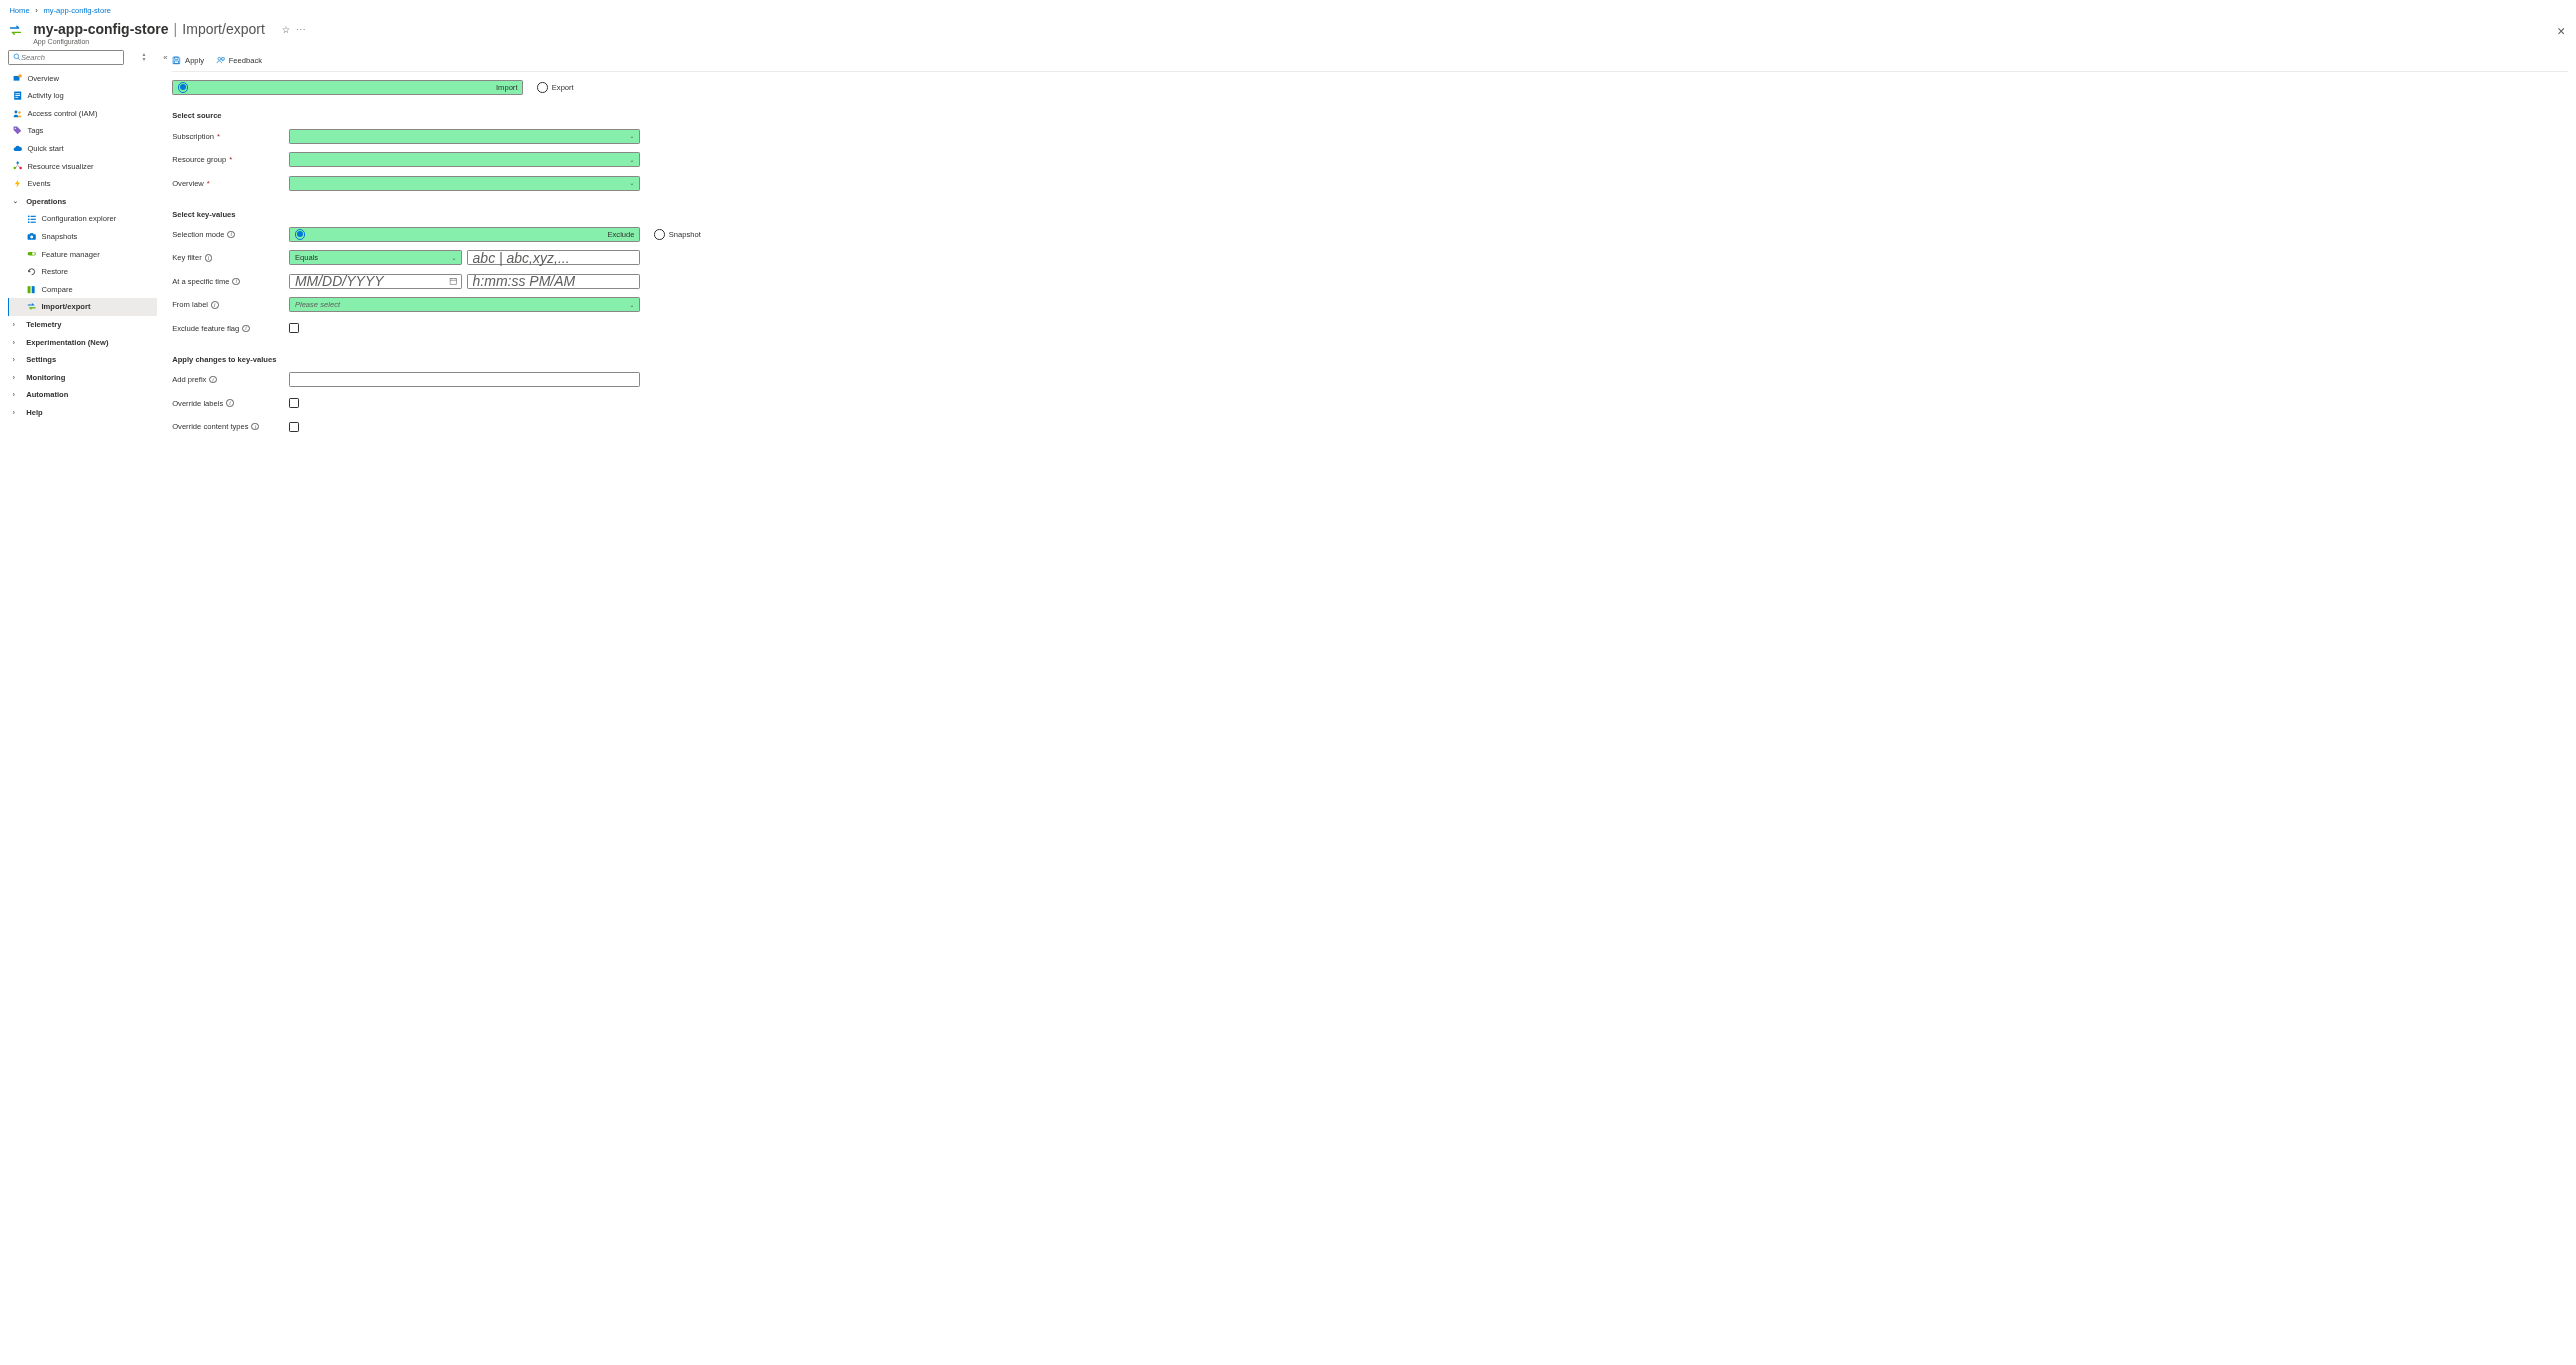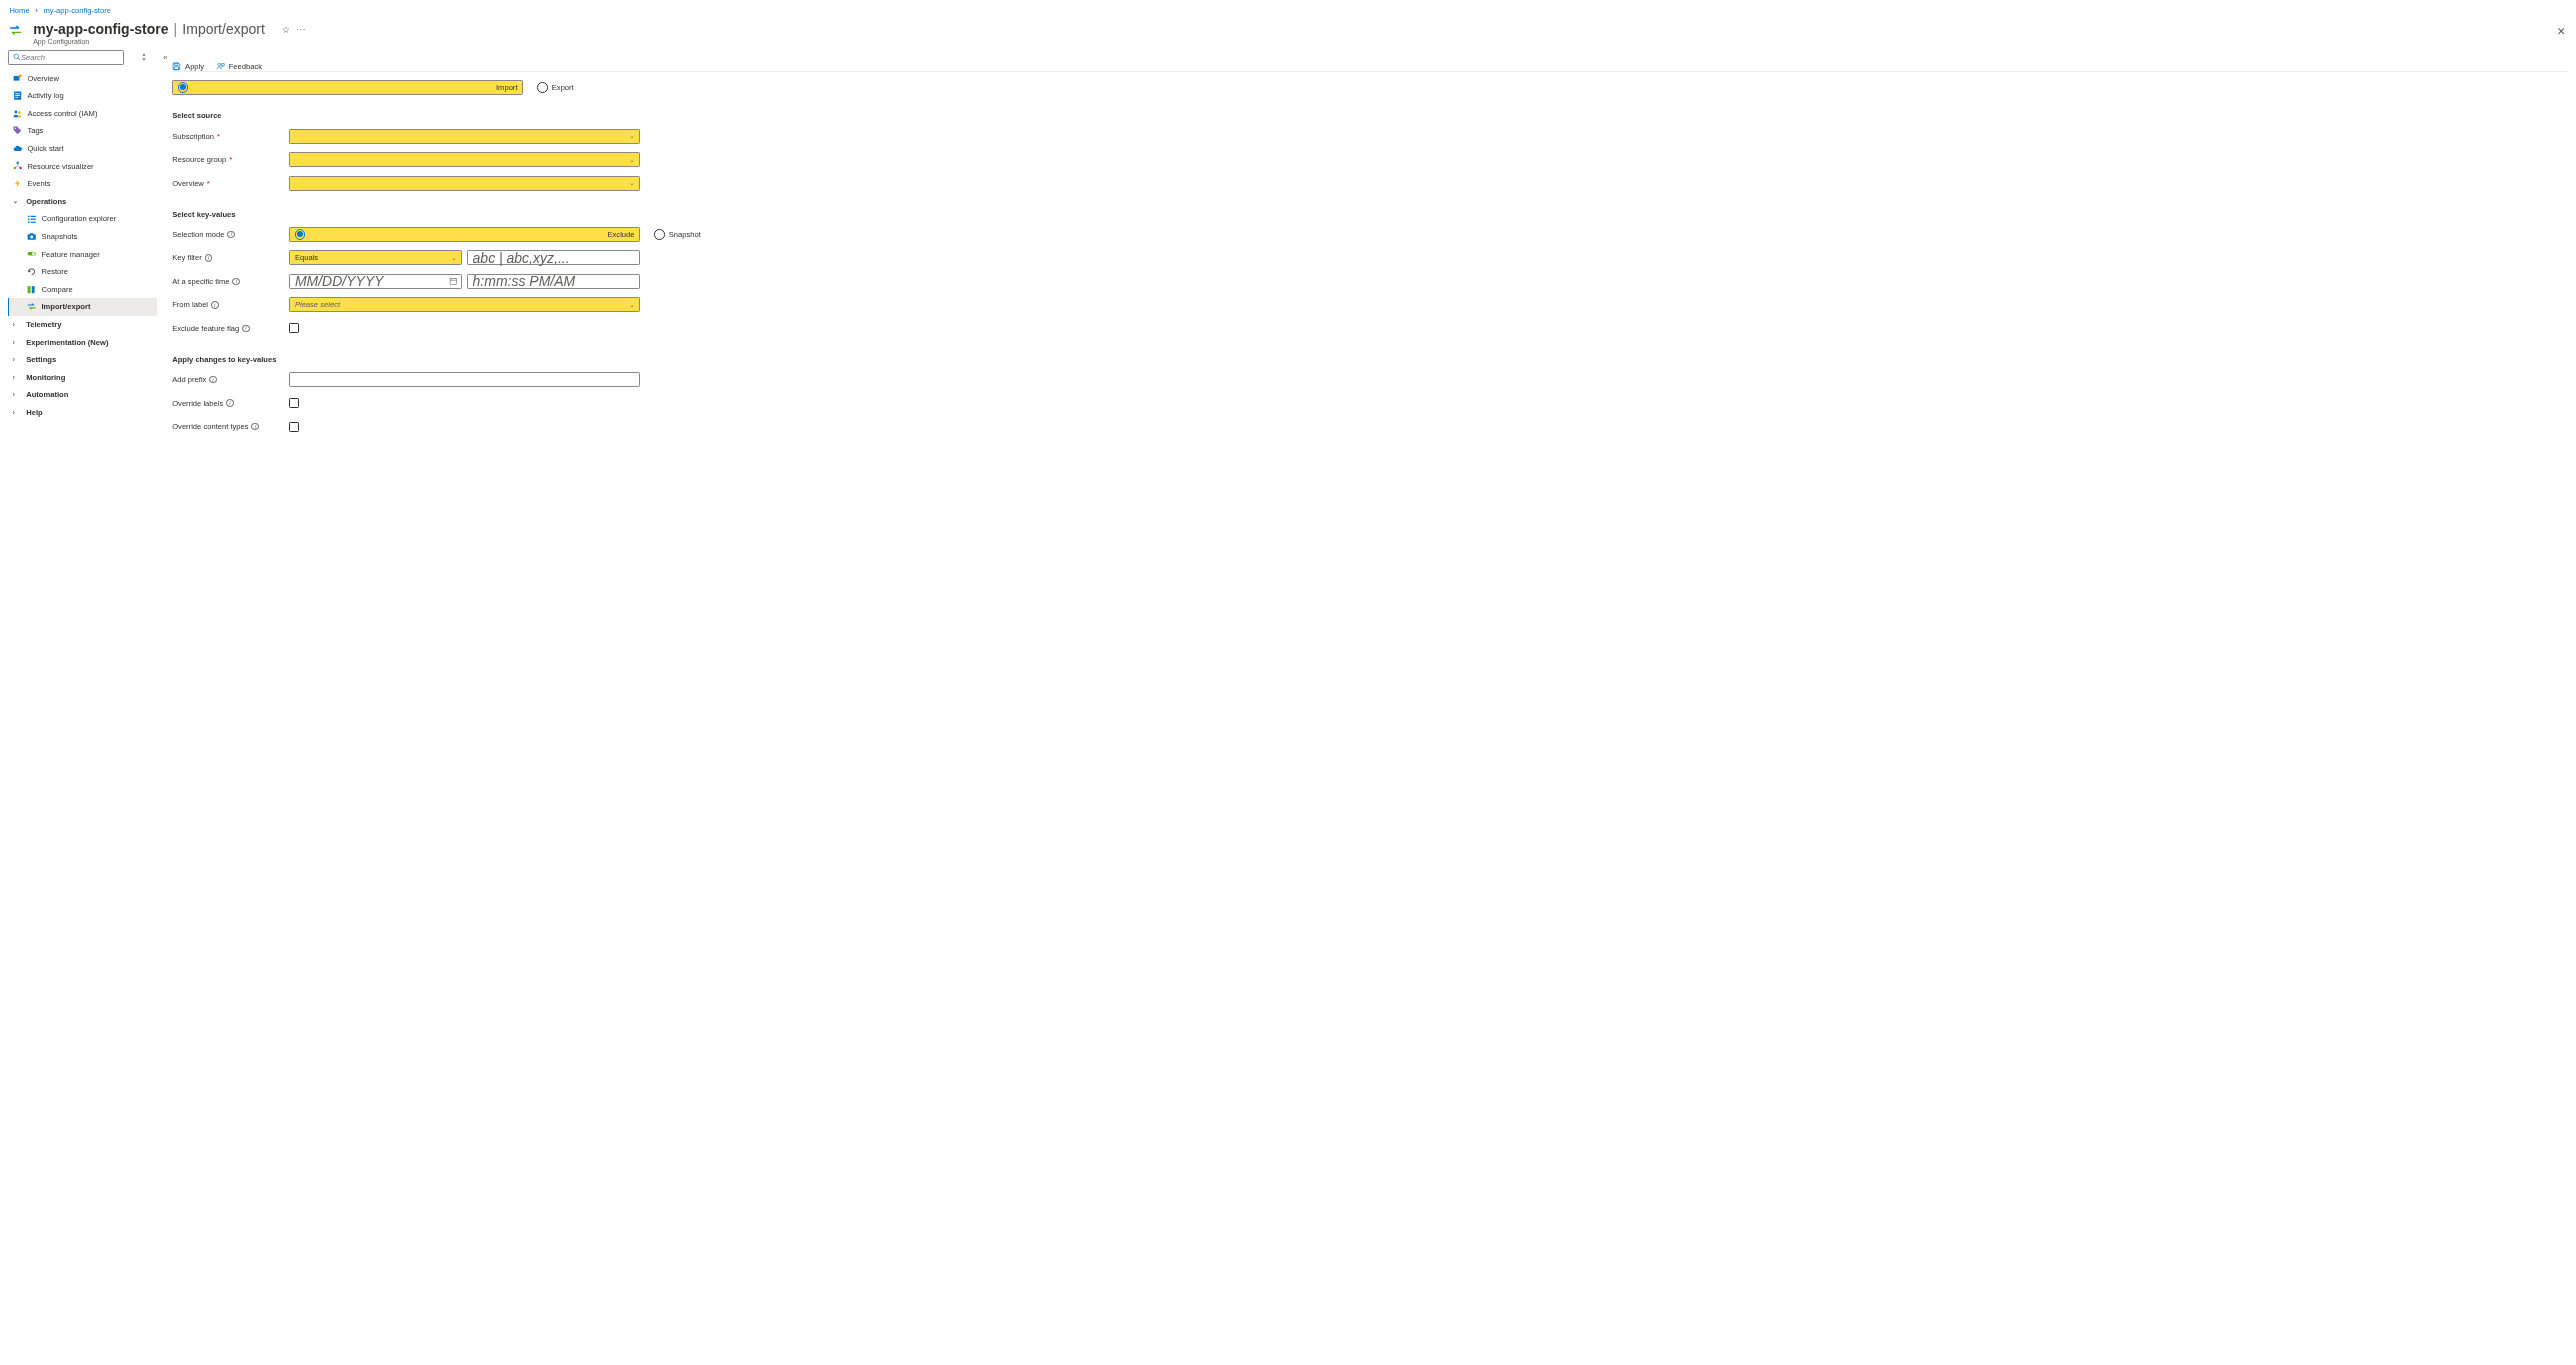--- a/index.html
+++ b/index.html
@@ -32,35 +32,35 @@
   .nav{list-style:none}
   .nav li{display:flex;align-items:center;height:17.6px;padding:0 3.5px;cursor:pointer;gap:5.3px;border-left:1.8px solid transparent}
   .nav li.selected{background:#edebe9;border-left:1.8px solid #0078d4;font-weight:600}
   .nav li.sub{padding-left:17.6px}
   .nav li.grp{font-weight:700}
   .nav .ic{width:9.4px;height:9.4px;display:inline-flex;align-items:center;justify-content:center;flex:0 0 9.4px}
   .nav .lbl{flex:1;white-space:nowrap;overflow:hidden;text-overflow:ellipsis}
   .nav .chev{width:8.2px;color:#605e5c;font-size:6.4px}
   
   .main{flex:1;padding-left:15px}
-  .toolbar{display:flex;align-items:flex-end;height:22px;border-bottom:0.6px solid #edebe9;gap:11.7px}
+  .toolbar{display:flex;align-items:center;height:22px;border-bottom:0.6px solid #edebe9;gap:11.7px}
   .tb-btn{display:flex;align-items:center;gap:4.1px;color:#323130;cursor:pointer}
   .tb-btn .ic{color:#0078d4;width:8.8px;height:8.8px}
   .radio-row{display:flex;align-items:center;gap:14px;padding:8.2px 0 5.9px}
   .radio{display:flex;align-items:center;gap:4.1px;cursor:pointer}
   .r-outer{width:10.5px;height:10.5px;border:0.6px solid #323130;border-radius:50%;display:flex;align-items:center;justify-content:center}
   .radio.sel .r-outer{border:0.6px solid #0078d4}
   .r-inner{width:5.9px;height:5.9px;border-radius:50%;background:#0078d4;display:none}
   .radio.sel .r-inner{display:block}
   .section-h{font-weight:600;margin:10.5px 0 5.9px}
   .form-row{display:flex;align-items:center;min-height:20px;margin-bottom:3.5px}
   .form-lbl{width:117px;flex:0 0 117px;display:flex;align-items:center;gap:2.9px}
   .req{color:#a4262c}
   .info{width:7.6px;height:7.6px;border:0.6px solid #605e5c;border-radius:50%;display:inline-flex;align-items:center;justify-content:center;font-size:5.3px;font-style:italic;font-family:Georgia,serif;color:#605e5c}
-  .sel{height:15px;border:0.6px solid #8a8886;border-radius:1.2px;width:351px;display:flex;align-items:center;padding:0 4.7px;background:#fde047;justify-content:space-between;cursor:pointer}
+  .sel{height:15px;border:0.6px solid #8a8886;border-radius:1.2px;width:351px;display:flex;align-items:center;padding:0 4.7px;background:#86efac;justify-content:space-between;cursor:pointer}
   .sel .ph{color:#605e5c;font-style:italic}
   .sel .dd{color:#605e5c;font-size:6.4px}
   .tin{height:15px;border:0.6px solid #8a8886;border-radius:1.2px;padding:0 4.7px;background:#fff;display:flex;align-items:center}
   .tin input{border:0;outline:0;width:100%;font-size:14px;background:transparent}
   .tin input::placeholder{color:#605e5c;font-style:italic}
   .ctrl-pair{display:flex;gap:4.7px}
   .ctrl-pair>*{flex:0 0 auto}
   .w295{width:173px}
   .w600{width:351px}
   .cb{width:10px;height:10px;border:0.6px solid #323130;border-radius:1.2px;background:#fff;cursor:pointer}

